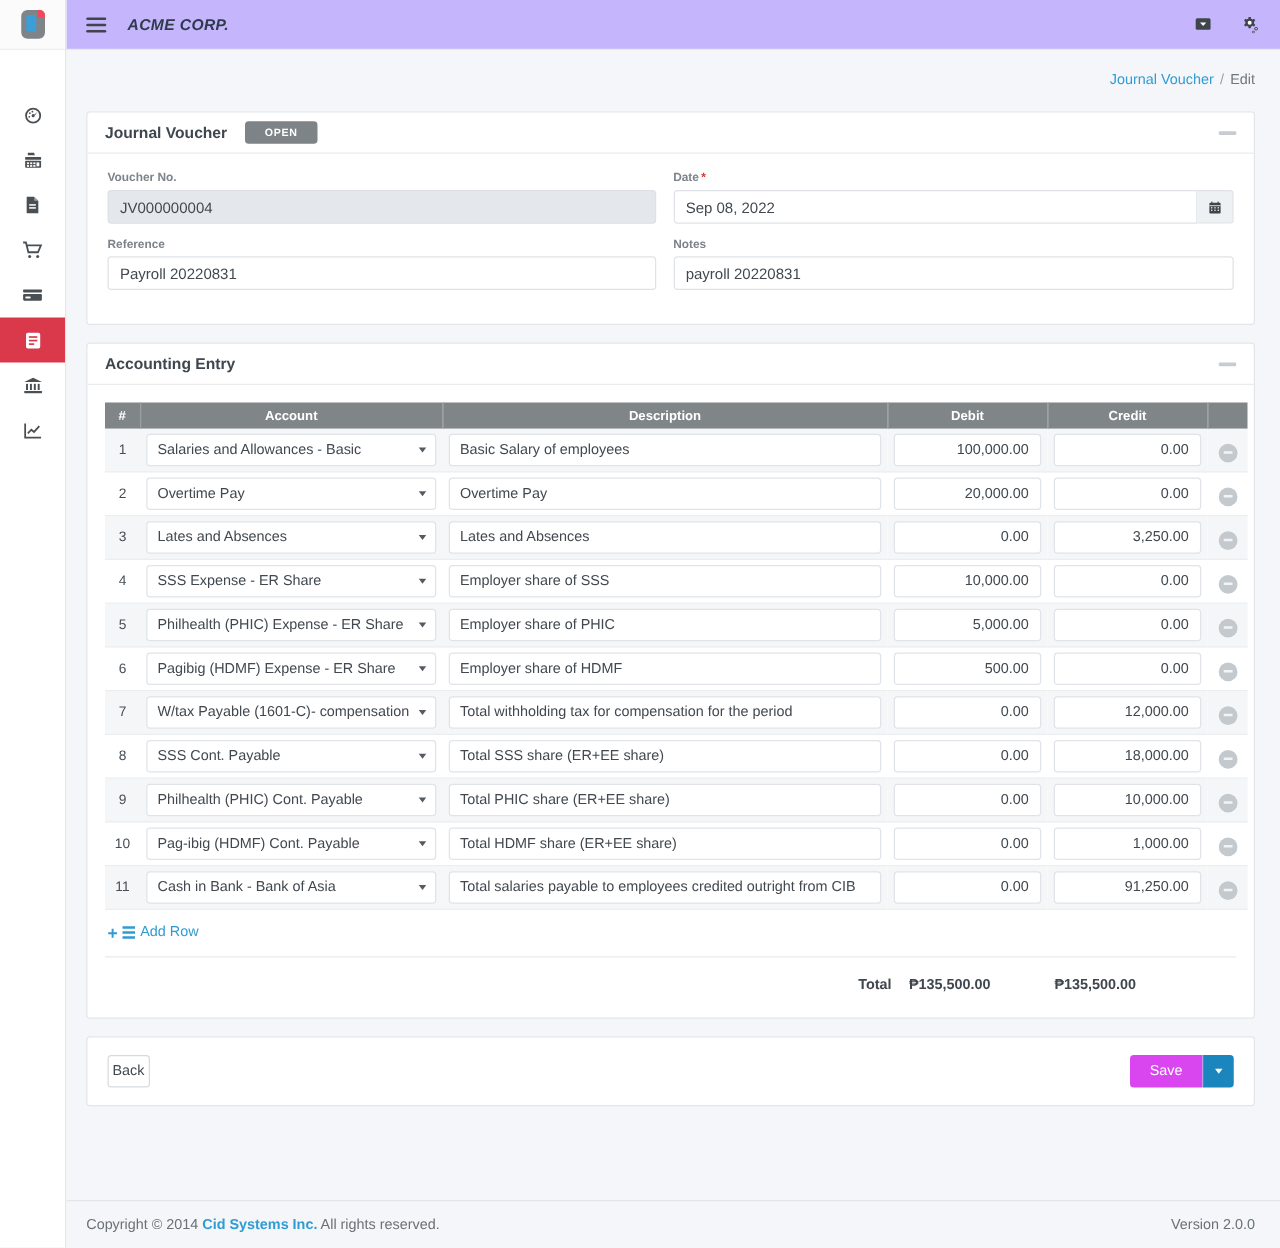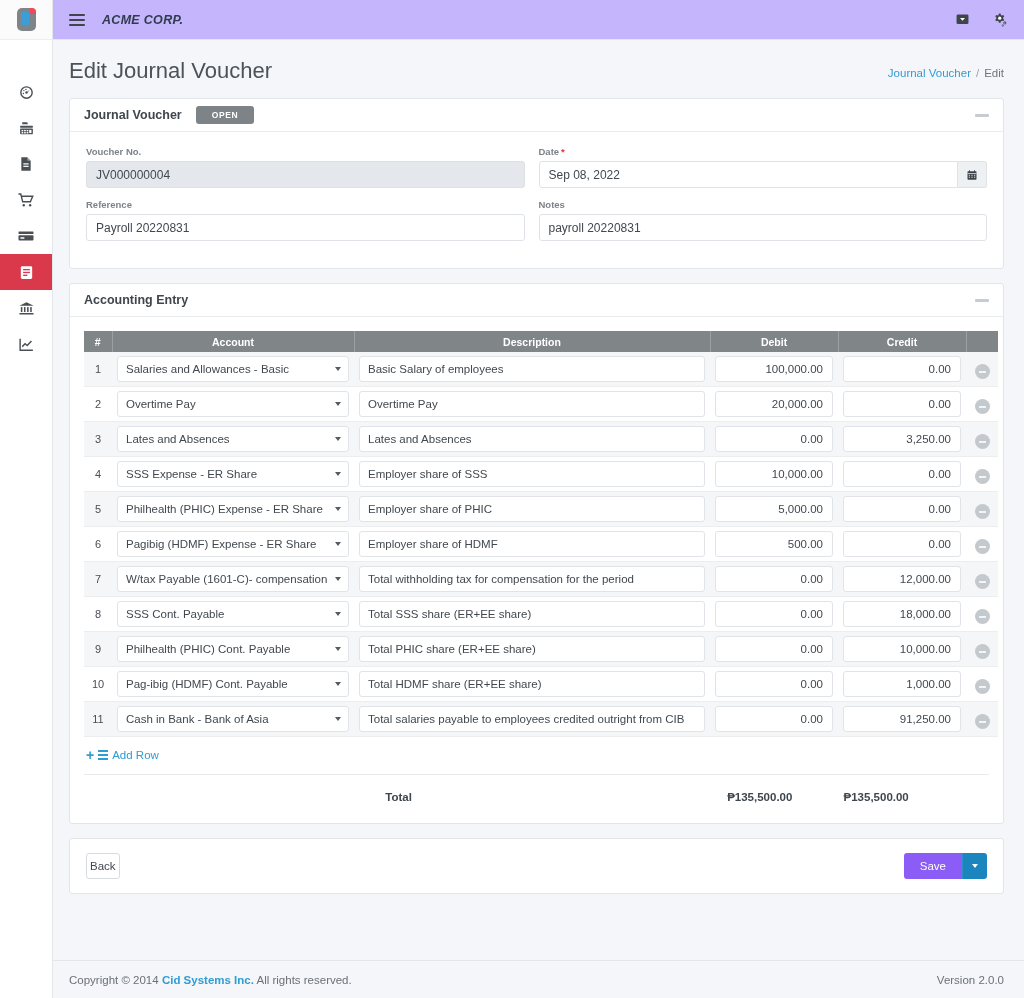--- a/index.html
+++ b/index.html
@@ -179,38 +179,38 @@
   }
   .addrow .plus { font-size: 14px; line-height: 1; font-weight: bold; }
   .addrow .list-icon { display: flex; flex-direction: column; gap: 2px; width: 10px; }
   .addrow .list-icon span { display: block; height: 2px; background: #2f9cd3; }
 
   .totals-sep { border-top: 1px solid #e8eaec; }
   .totals-row {
     display: flex; align-items: center; height: 44px;
     font-size: 11.5px; color: #3f464d; font-weight: bold;
   }
-  .totals-label { width: 706px; text-align: center; padding-right: 14px; }
+  .totals-label { width: 706px; text-align: right; padding-right: 14px; }
   .totals-val { width: 128px; text-align: left; }
   .totals-pad { width: 32px; }
 
   
   .action-card {
     background: #ffffff; border: 1px solid #e3e6e9; border-radius: 3px;
     padding: 14px 16px; display: flex; align-items: center;
     margin-bottom: 14px;
   }
   .btn-back {
     background: #ffffff; border: 1px solid #d7dbdf; border-radius: 3px;
     font-size: 11.5px; color: #41484f; padding: 6px 3px; cursor: pointer;
     font-family: "Liberation Sans", sans-serif;
   }
   .save-group { margin-left: auto; display: flex; }
   .btn-save {
-    background: #8b5cf6; border: none; color: #ffffff; font-size: 11.5px;
+    background: #d946ef; border: none; color: #ffffff; font-size: 11.5px;
     padding: 7px 16px; border-top-left-radius: 3px; border-bottom-left-radius: 3px;
     cursor: pointer; font-family: "Liberation Sans", sans-serif;
   }
   .btn-save-caret {
     background: #1b86bd; border: none; border-left: 1px solid #2b93c8;
     color: #ffffff; padding: 7px 9px; cursor: pointer;
     border-top-right-radius: 3px; border-bottom-right-radius: 3px;
     display: flex; align-items: center;
   }
   .btn-save-caret .c {
@@ -361,21 +361,20 @@
           <circle cx="19.3" cy="16.5" r="2.2"></circle>
           <circle cx="19.3" cy="16.5" r="0.9" fill="#ffffff"></circle>
           <circle cx="16.1" cy="20.3" r="1.5"></circle>
           <circle cx="16.1" cy="20.3" r="0.6" fill="#ffffff"></circle>
         </svg>
       </div>
     </div>
   </div>
 
   <div class="page-head">
-    <h1 class="page-title">Edit Journal Voucher</h1>
     <div class="breadcrumb">
       <a>Journal Voucher</a><span class="sep">/</span><span>Edit</span>
     </div>
   </div>
 
   <div class="content">
 
     <div class="card">
       <div class="card-head">
         <span class="card-title">Journal Voucher</span>

